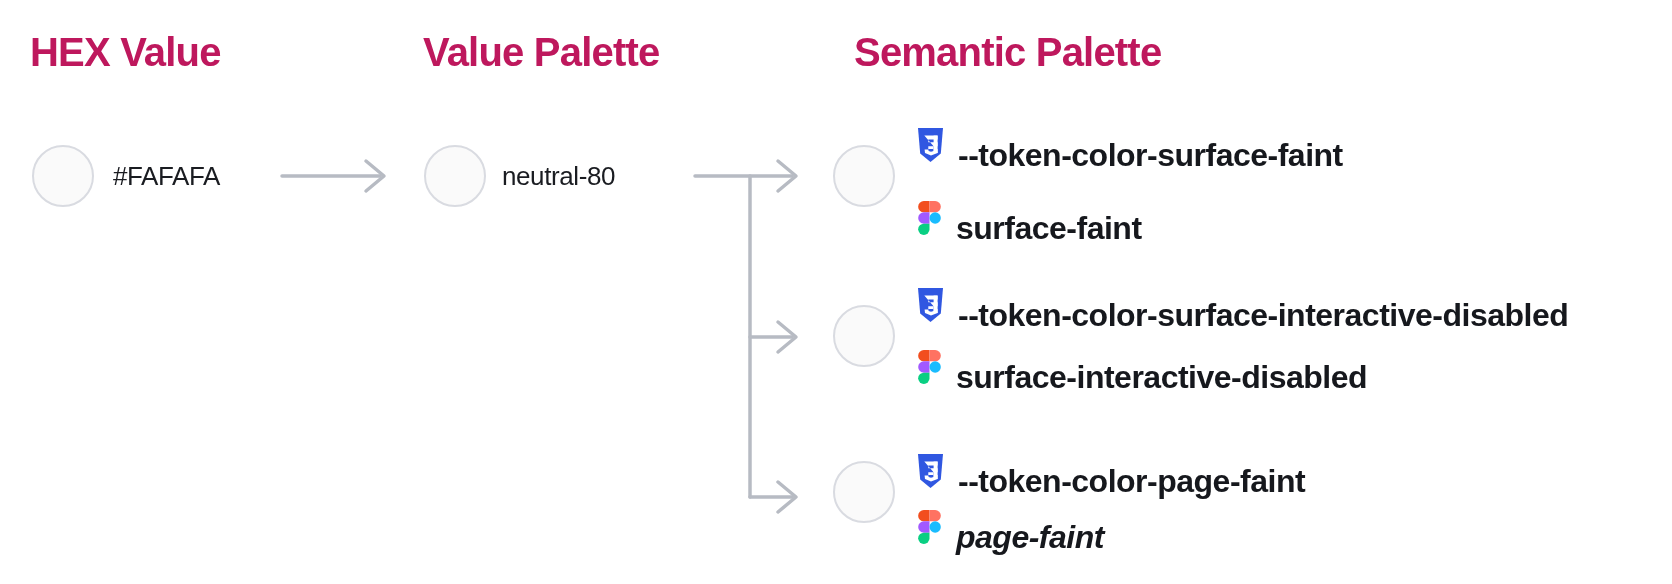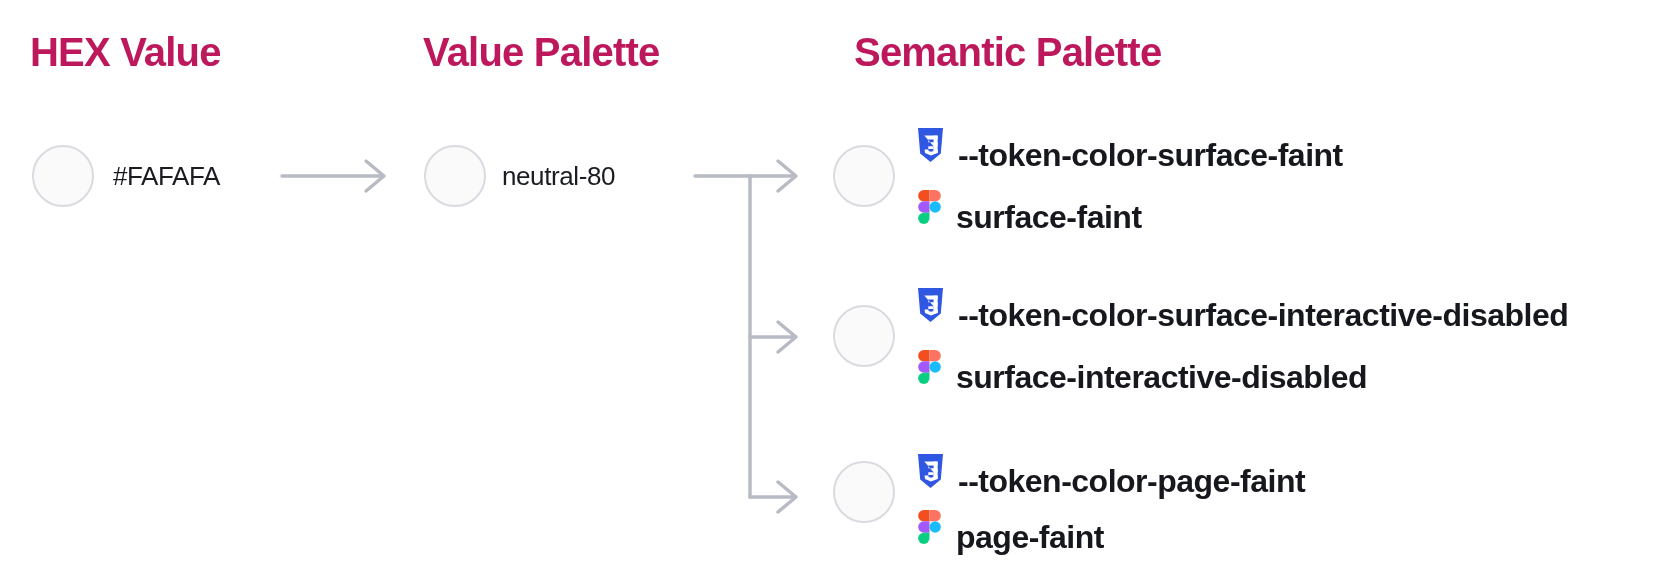--- a/index.html
+++ b/index.html
@@ -68,25 +68,25 @@
     white-space: nowrap;
   }
   .token-line .token-text {
     font-size: 32px;
     font-weight: 600;
     letter-spacing: -0.5px;
     color: #16181D;
     margin-top: 20px;
   }
   #row0-css   { top: 127px; }
-  #row0-figma { top: 189px; }
+  #row0-figma { top: 200px; }
   #row1-css   { top: 287px; }
   #row1-figma { top: 349px; }
   #row2-css   { top: 453px; }
-  #row2-figma { top: 509px; }
+  #row2-figma { top: 509px; font-style: italic; }
 
   .icon-box {
     display: flex;
     align-items: center;
     justify-content: center;
     flex: 0 0 auto;
   }
   #connector-layer {
     position: absolute;
     left: 0;

